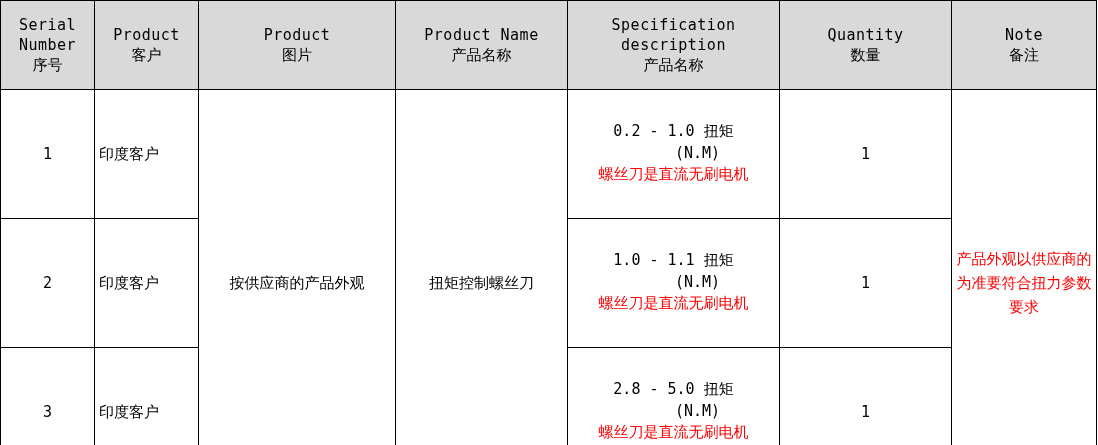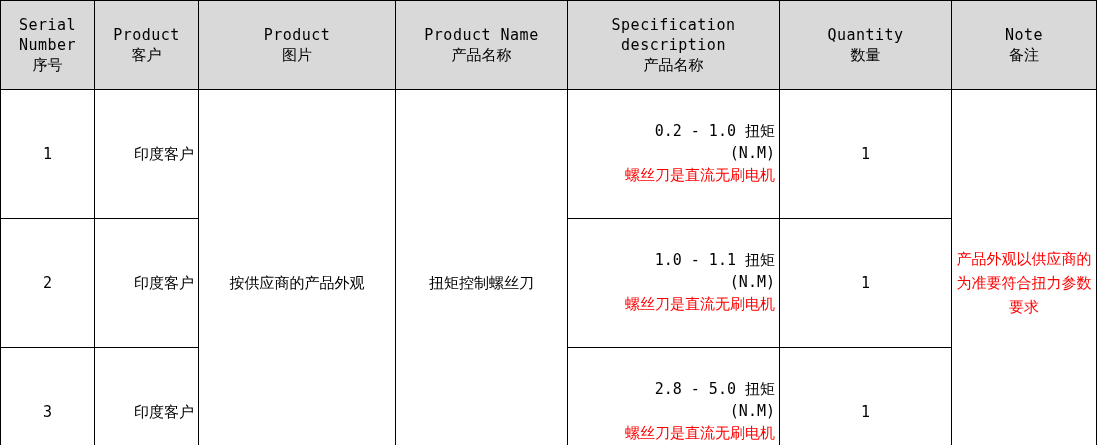--- a/index.html
+++ b/index.html
@@ -51,59 +51,59 @@
   col.c-qty      { width: 172px; }
   col.c-note     { width: 145px; }
 
   td.serial {
     text-align: center;
     font-family: "DejaVu Sans Mono", monospace;
     font-size: 15px;
     height: 124px;
   }
   td.customer {
-    text-align: right;
+    text-align: left;
     font-family: "DejaVu Sans", sans-serif;
     font-size: 15px;
   }
   td.images {
     text-align: center;
     font-family: "DejaVu Sans", sans-serif;
     font-size: 15px;
     line-height: 1.5;
     padding: 0 12px;
   }
   td.product {
     text-align: center;
     font-family: "DejaVu Sans", sans-serif;
     font-size: 15px;
     line-height: 1.5;
     padding: 0 8px;
   }
   td.spec {
-    text-align: right;
+    text-align: center;
     font-family: "DejaVu Sans Mono", monospace;
     font-size: 15px;
     line-height: 1.45;
     padding: 6px 5px;
     vertical-align: top;
   }
   td.spec .torque {
     display: block;
     color: #000000;
   }
   td.spec .unit {
     display: block;
     color: #000000;
     margin-left: 48px;
   }
   td.spec .redline {
     display: block;
     color: #ff0000;
-    font-family: Liberation Serif, serif;
+    font-family: Liberation Mono, monospace;
     font-size: 15px;
     line-height: 1.45;
   }
   td.qty {
     text-align: center;
     font-family: "DejaVu Sans Mono", monospace;
     font-size: 15px;
   }
   td.note {
     text-align: center;

